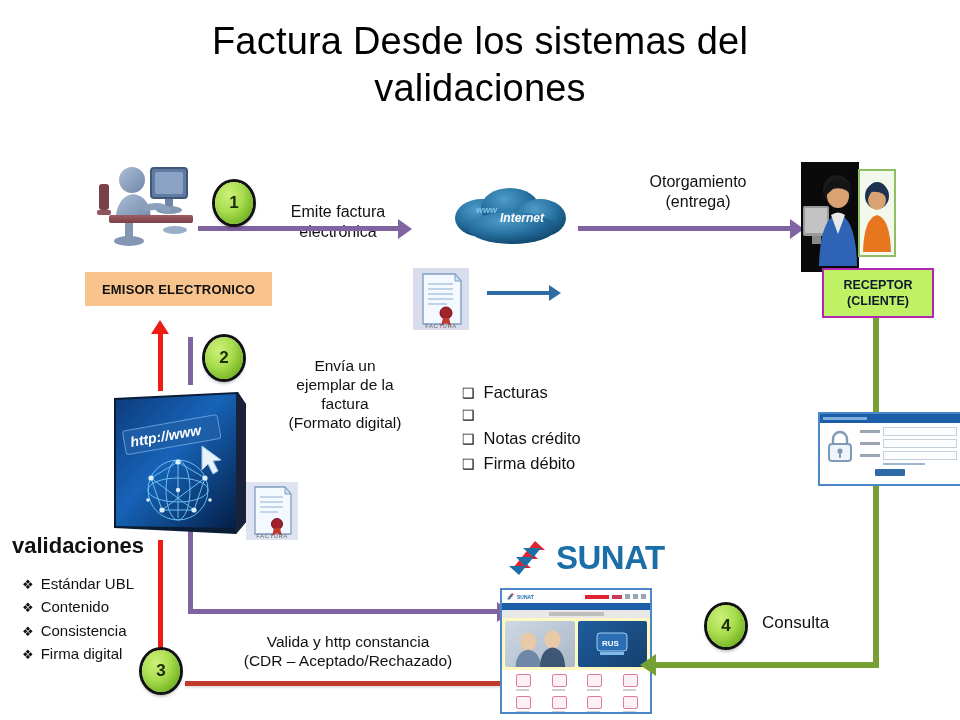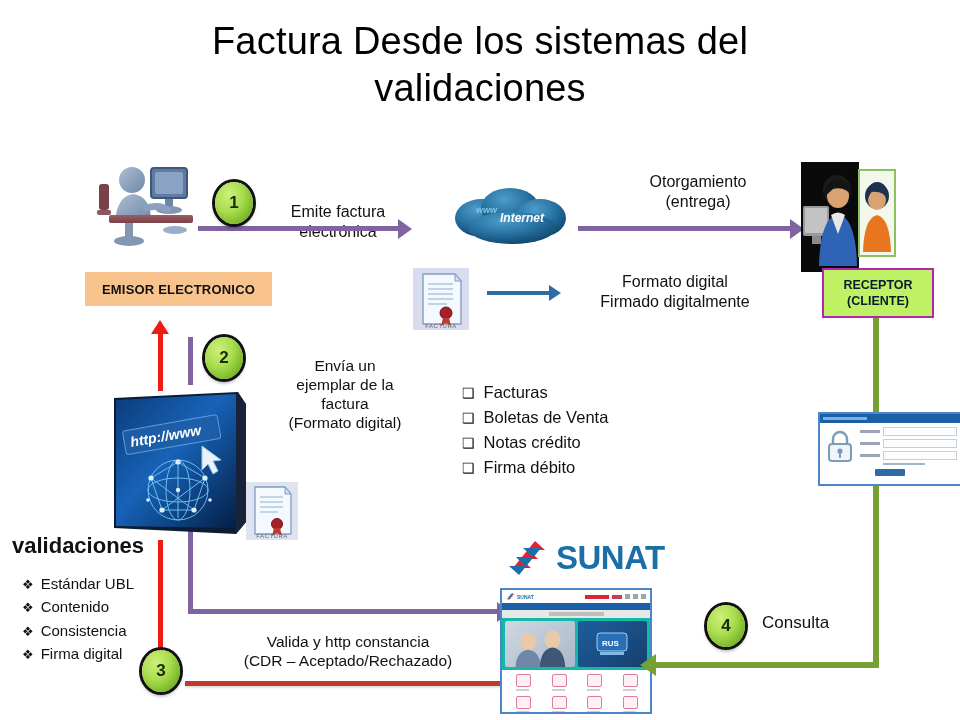--- a/index.html
+++ b/index.html
@@ -97,21 +97,21 @@
   .sunat-word{font-size:33px;font-weight:bold;color:#1b6fa8;letter-spacing:-.5px;font-family:"Liberation Sans", sans-serif;}
 
   
   .sitemock{position:absolute;border:2px solid #4a86c8;background:#fff;overflow:hidden;}
   .sm-top{height:13px;background:#fdfdfd;display:flex;align-items:center;padding:0 4px;justify-content:space-between;}
   .sm-logo{display:flex;align-items:center;gap:2px;}
   .sm-logo-word{font-size:5px;color:#1b6fa8;font-weight:bold;}
   .sm-navbar{height:7px;background:#1b5fa8;}
   .sm-tabs{height:8px;background:#e8e8e8;display:flex;justify-content:center;align-items:center;}
   .sm-tabtxt{width:55px;height:4px;background:#bfbfbf;}
-  .sm-hero{height:46px;background:#14b8a6;display:flex;gap:3px;padding:3px;}
+  .sm-hero{height:46px;background:#fef9c3;display:flex;gap:3px;padding:3px;}
   .sm-hero-l{flex:1;background:linear-gradient(140deg,#cfd8e3,#aab8c9);border-radius:2px;}
   .sm-hero-r{flex:1;background:linear-gradient(140deg,#1f5d9e,#15406e);border-radius:2px;display:flex;align-items:center;justify-content:center;}
   .sm-grid{padding:4px 3px;}
   .sm-row{display:flex;justify-content:space-around;margin-bottom:5px;}
   .sm-ic{width:13px;}
   .sm-ic i{display:block;width:13px;height:11px;border:1px solid #e07ba0;border-radius:2px;background:#fdf1f5;}
   .sm-ic u{display:block;height:2px;background:#cfcfcf;margin-top:2px;text-decoration:none;}
 
   
   .loginmock{position:absolute;border:2px solid #4a86c8;background:#fff;overflow:hidden;z-index:25;}
@@ -242,22 +242,20 @@
           <line x1="15" y1="31" x2="40" y2="31"></line>
         <line x1="15" y1="36" x2="34" y2="36"></line>
       </g>
       <circle cx="33" cy="45" r="6" fill="#a3212b" stroke="#6e1219" stroke-width="1"></circle>
       <path d="M30 50 L28 58 L33 55 L38 58 L36 50 Z" fill="#c0392b"></path>
     </svg>
     <span class="cap">FACTURA</span>
   </div>
   <div class="ln h-blue" style="left:487px;top:291px;width:62px;"></div>
   <div class="arw arw-r-blue" style="left:549px;top:285px;"></div>
-  <div class="lbl" style="left:570px;top:272px;width:210px;font-size:16px;">Formato digital
-Firmado digitalmente</div>
 
   <div class="badge" style="left:205px;top:337px;">
     <span>2</span>
   </div>
   <div class="lbl" style="left:265px;top:357px;width:160px;font-size:15.5px;">Envía un
 ejemplar de la
 factura
 (Formato digital)</div>
 
   <div class="ln v-purple" style="left:188px;top:337px;height:48px;"></div>
@@ -322,21 +320,20 @@
     <span class="cap">FACTURA</span>
   </div>
 
   <div class="doclist" style="left:462px;top:380px;">
     <div class="row">
       <span class="bl">❑</span>
       <span>Facturas</span>
     </div>
     <div class="row">
       <span class="bl">❑</span>
-      <span>Boletas de Venta</span>
     </div>
     <div class="row">
       <span class="bl">❑</span>
       <span>Notas crédito</span>
     </div>
     <div class="row">
       <span class="bl">❑</span>
       <span>Firma débito</span>
     </div>
   </div>

